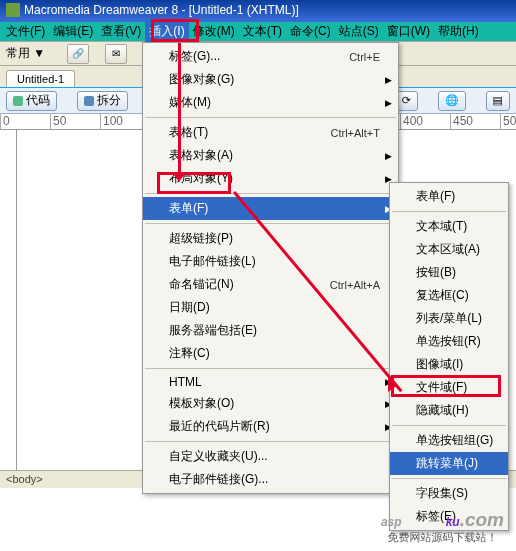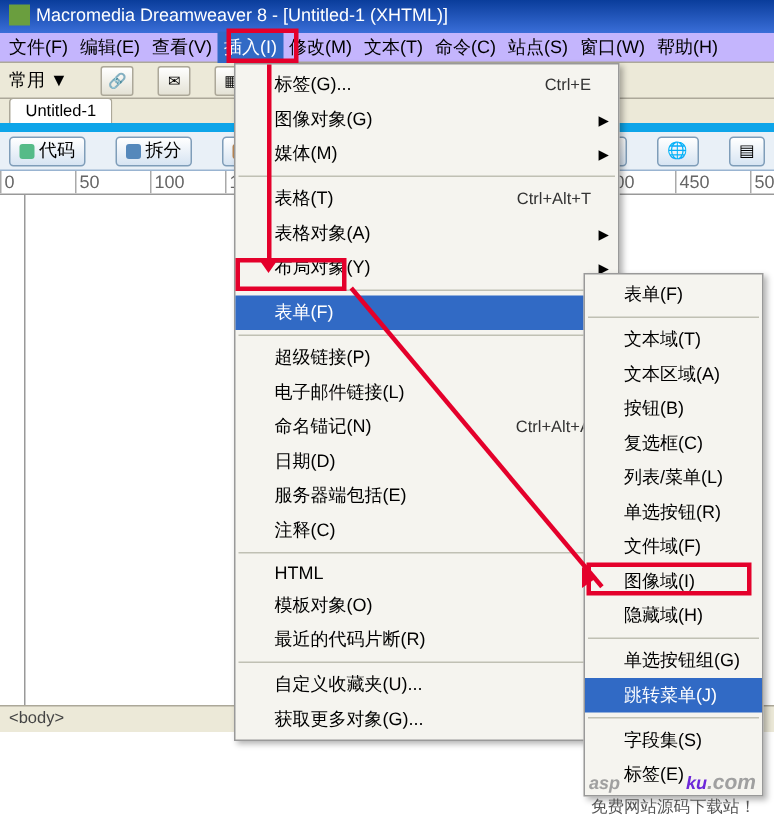--- a/index.html
+++ b/index.html
@@ -1,57 +1,57 @@
 <!DOCTYPE html>
 <html><head>
 <meta charset="utf-8">
 <style>
 * { margin: 0; padding: 0; box-sizing: border-box; font-family: "SimSun", "宋体", Tahoma, sans-serif; font-size: 12px; }
 body { background: #fff; width: 516px; height: 551px; position: relative; overflow: hidden; }
 .titlebar { background: linear-gradient(#0a3d9b, #3a6ed8); color: #fff; height: 22px; padding: 3px 6px; display: flex; align-items: flex-start; }
 .titlebar .icon { width: 14px; height: 14px; background: #6a9e3e; margin-right: 4px; }
-.menubar { background: #c4b5fd; height: 20px; display: flex; align-items: center; padding: 0 2px; border-bottom: 1px solid #aca899; }
+.menubar { background: #14b8a6; height: 20px; display: flex; align-items: center; padding: 0 2px; border-bottom: 1px solid #aca899; }
 .menubar span { padding: 2px 4px; cursor: default; }
 .menubar span.open { background: #316ac5; color: #fff; }
 .toolbar { background: #ece9d8; height: 24px; display: flex; align-items: center; padding: 0 6px; border-bottom: 1px solid #aca899; gap: 16px; }
 .toolbar .btn { width: 22px; height: 20px; border: 1px solid #aca899; background: linear-gradient(#fff,#e4e2d5); border-radius: 2px; display: flex; align-items: center; justify-content: center; font-size: 10px; }
 .toolbar .sep { width: 1px; height: 18px; background: #aca899; margin: 0 3px; }
 .toolbar .label { margin-right: 6px; }
-.tabstrip { background: #ece9d8; height: 22px; display: flex; align-items: flex-end; padding: 0 6px; border-bottom: 6px solid #0ea5e9; }
+.tabstrip { background: #ece9d8; height: 22px; display: flex; align-items: flex-end; padding: 0 6px; border-bottom: 1px solid #0ea5e9; }
 .tab { background: #fff; border: 1px solid #aca899; border-bottom: none; padding: 2px 10px; border-radius: 3px 3px 0 0; font-size: 11px; }
 .viewbar { background: #e9f0f7; height: 26px; display: flex; align-items: center; padding: 0 6px; border-bottom: 1px solid #99b4d1; gap: 20px; }
 .vbtn { height: 20px; padding: 0 6px; border: 1px solid #7f9db9; background: linear-gradient(#fff,#d7e4f2); border-radius: 3px; display: flex; align-items: center; font-size: 11px; }
 .vbtn .dot { width: 10px; height: 10px; border-radius: 2px; margin-right: 3px; }
 .ruler { height: 16px; background: #fff; border-bottom: 1px solid #999; display: flex; font-size: 9px; color: #666; overflow: hidden; }
 .ruler .mark { width: 50px; border-left: 1px solid #aaa; padding-left: 2px; flex-shrink: 0; }
 .canvas { background: #fff; height: 340px; position: relative; border-left: 16px solid #f0f0f0; }
 .canvas::before { content:""; position:absolute; left:-16px; top:0; width:16px; height:100%; background:#fff; border-right:1px solid #999;}
 .statusbar { background: #ece9d8; height: 18px; border-top: 1px solid #aca899; padding: 2px 6px; font-size: 11px; color: #444; }
 
 .dropdown { position: absolute; background: #f5f4ef; border: 1px solid #999; box-shadow: 2px 2px 4px rgba(0,0,0,.3); padding: 2px 0; z-index: 10; }
 .dropdown .item { display: flex; align-items: center; padding: 3px 24px 3px 26px; white-space: nowrap; position: relative; cursor: default; font-size: 12px; color: #000; }
 .dropdown .item .arrow { position: absolute; right: 6px; font-size: 9px; }
 .dropdown .item .shortcut { position: absolute; right: 18px; color: #333; font-size: 11px; }
 .dropdown .item.sel { background: #316ac5; color: #fff; }
 .dropdown .sep { height: 1px; background: #c0c0b4; margin: 3px 2px; }
-.dropdown.main { top: 42px; left: 156px; width: 257px; }
+.dropdown.main { top: 42px; left: 142px; width: 257px; }
 .dropdown.sub { top: 182px; left: 389px; width: 120px; }
 
 .highlight-box { position: absolute; border: 3px solid #e4002b; pointer-events: none; z-index: 20; }
 .hb1 { top: 19px; left: 151px; width: 48px; height: 23px; }
 .hb2 { top: 172px; left: 157px; width: 74px; height: 22px; }
 .hb3 { top: 375px; left: 391px; width: 110px; height: 22px; }
 
 .arrow-line { position: absolute; background: #e4002b; z-index: 19; transform-origin: top left; }
 .arrow-head { position: absolute; width: 0; height: 0; z-index: 19; }
 
 .watermark { position: absolute; bottom: 6px; right: 12px; font-size: 32px; font-style: italic; font-weight: bold; font-family: Arial, sans-serif; z-index: 30; }
 .watermark .a { color: #a0a0a0; }
 .watermark .b { color: #6d28d9; padding-left: 44px; }
-.watermark .c { color: #555; font-size: 11px; font-style: normal; font-weight: normal; display: block; text-align: right; margin-top: -4px; }
+.watermark .c { color: #555; font-size: 11px; font-style: normal; font-weight: normal; display: block; text-align: center; margin-top: -4px; }
 </style>
 </head>
 <body>
 
 <div class="titlebar">
   <span class="icon"></span>
   <span>Macromedia Dreamweaver 8 - [Untitled-1 (XHTML)]</span>
 </div>
 
 <div class="menubar">
@@ -181,21 +181,21 @@
     </div>
     <div class="item">
       <span>最近的代码片断(R)</span>
       <span class="arrow">▶</span>
     </div>
     <div class="sep"></div>
     <div class="item">
       <span>自定义收藏夹(U)...</span>
     </div>
     <div class="item">
-      <span>获取更多对象(G)...</span>
+      <span>电子邮件链接(G)...</span>
     </div>
   </div>
 <div class="dropdown sub">
     <div class="item">
       <span>表单(F)</span>
     </div>
     <div class="sep"></div>
     <div class="item">
       <span>文本域(T)</span>
     </div>
@@ -208,24 +208,24 @@
     <div class="item">
       <span>复选框(C)</span>
     </div>
     <div class="item">
       <span>列表/菜单(L)</span>
     </div>
     <div class="item">
       <span>单选按钮(R)</span>
     </div>
     <div class="item">
+      <span>图像域(I)</span>
+    </div>
+    <div class="item">
       <span>文件域(F)</span>
-    </div>
-    <div class="item">
-      <span>图像域(I)</span>
     </div>
     <div class="item">
       <span>隐藏域(H)</span>
     </div>
     <div class="sep"></div>
     <div class="item">
       <span>单选按钮组(G)</span>
     </div>
     <div class="item sel">
       <span>跳转菜单(J)</span>
@@ -242,15 +242,15 @@
 <div class="highlight-box hb1"></div>
 <div class="highlight-box hb2"></div>
 <div class="highlight-box hb3"></div>
 
 <div class="arrow-line" style="top:43px;left:178px;width:3px;height:132px;"></div>
 <div class="arrow-head" style="top:172px;left:172px;border-left:7px solid transparent;border-right:7px solid transparent;border-top:10px solid #e4002b;"></div>
 <div class="arrow-line" style="top:193px;left:233px;width:3px;height:260px;transform:rotate(-40deg);"></div>
 <div class="arrow-head" style="top:378px;left:388px;border-top:7px solid transparent;border-bottom:7px solid transparent;border-left:10px solid #e4002b;"></div>
 
 <div class="watermark">
-  <span class="a">asp</span><span class="b">ku</span><span class="a" style="font-size:14px">.com</span>
+  <span class="a">asp</span><span class="b">ku</span><span class="a" style="font-size:19px">.com</span>
   <span class="c">免费网站源码下载站！</span>
 </div>
 
 </body></html>

